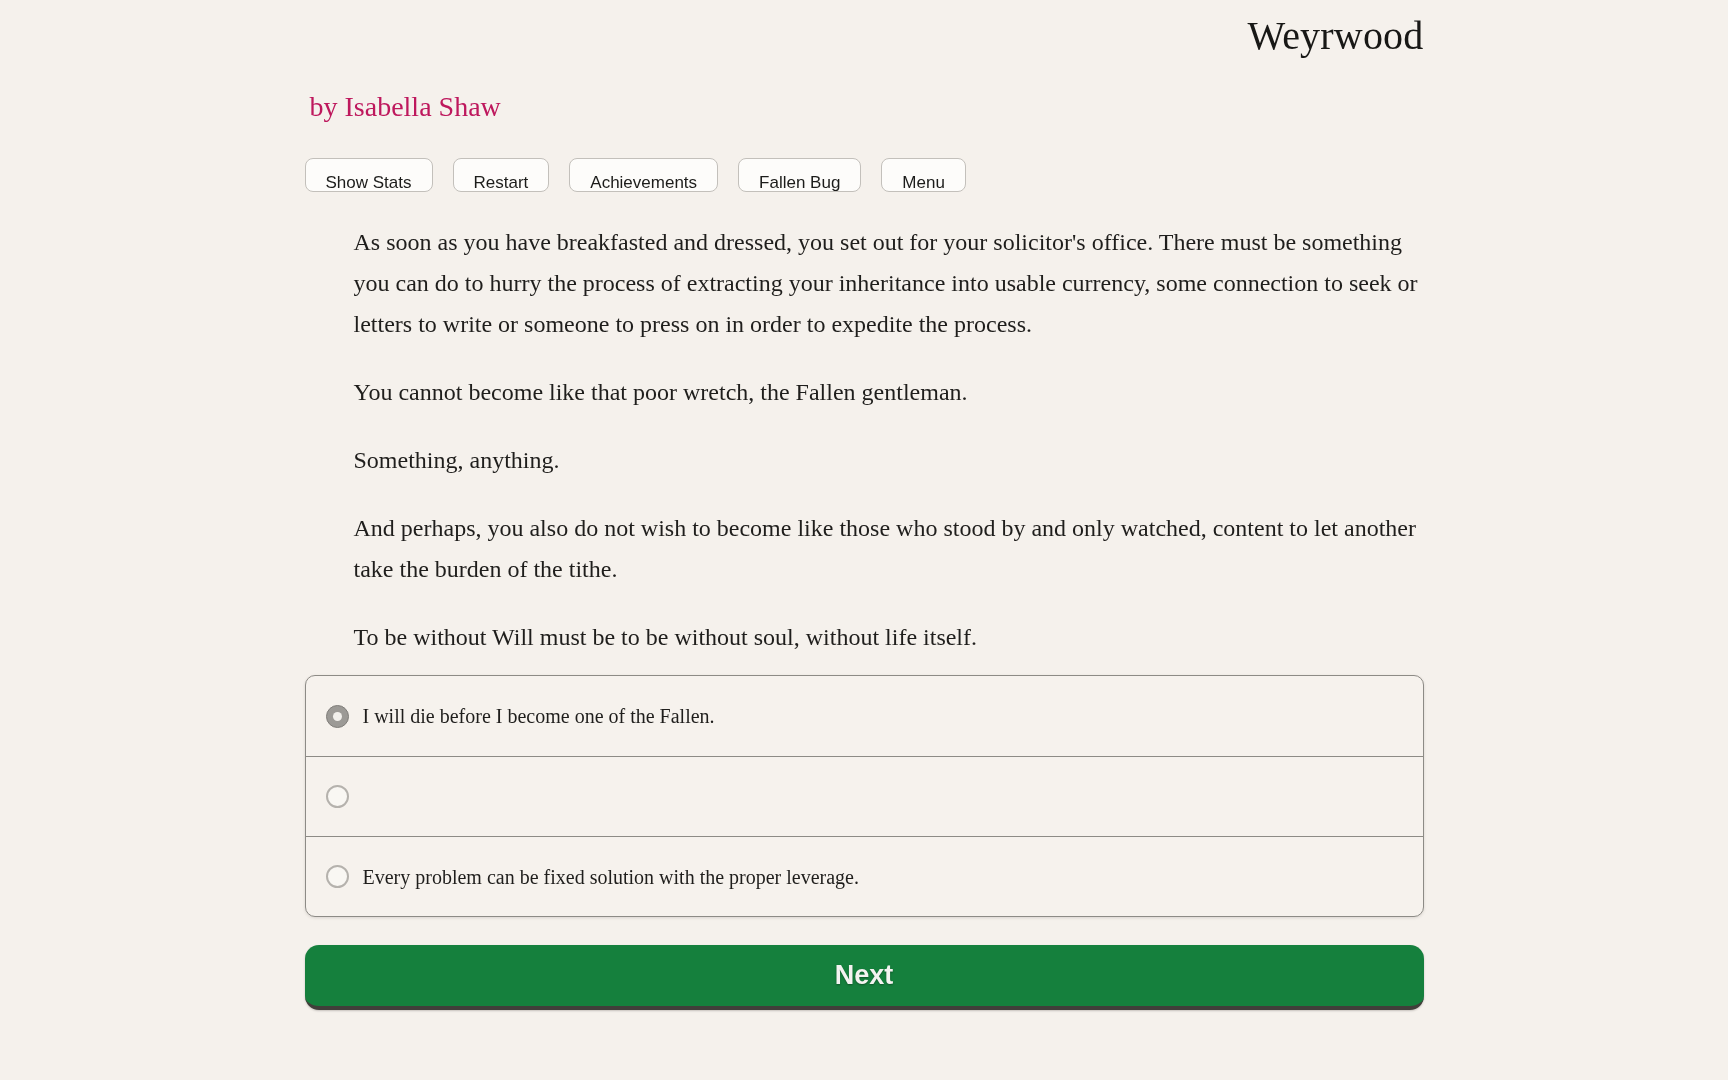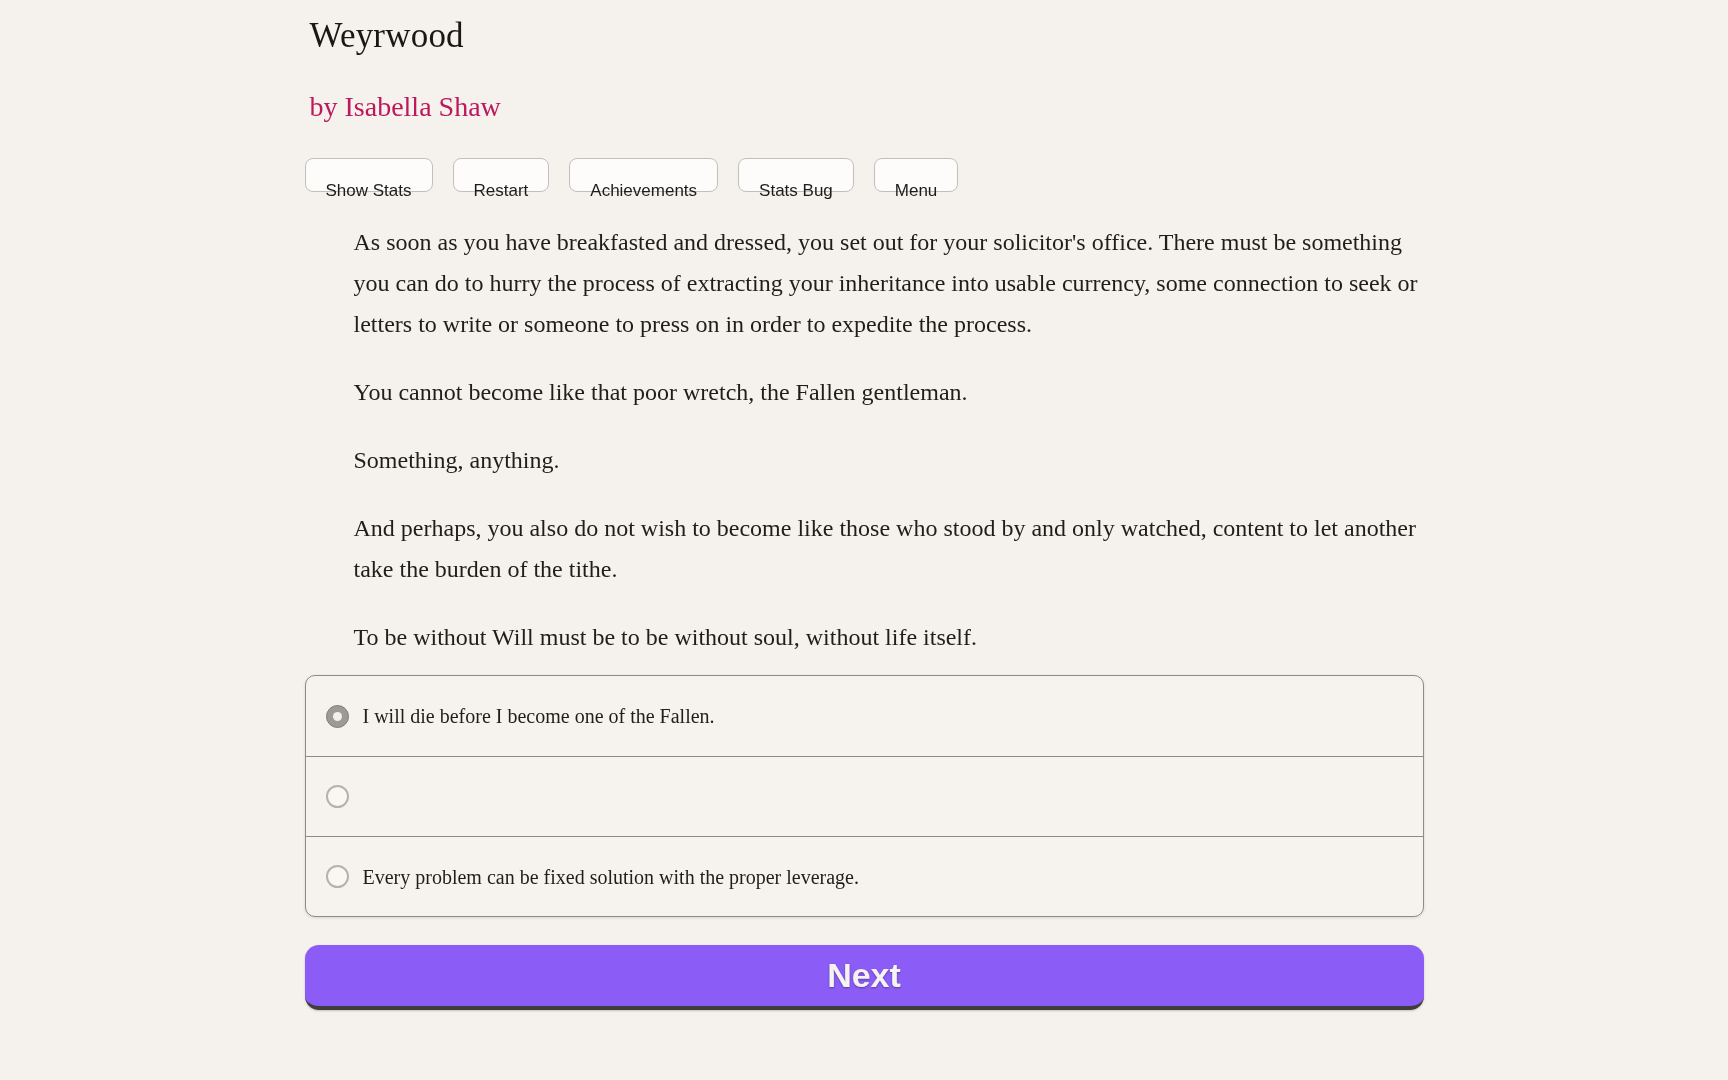--- a/index.html
+++ b/index.html
@@ -13,27 +13,28 @@
     overflow: hidden;
     font-family: "Liberation Serif", serif;
     color: #1f1e1c;
   }
   .content {
     width: 1119px;
     margin: 0 auto;
     padding-top: 12px;
   }
   .game-title {
-    font-size: 35px;
+    font-size: 40px;
     line-height: 48px;
     margin: 0;
     padding-left: 5px;
     font-weight: normal;
     color: #181816;
     letter-spacing: 0.2px;
+    text-align: right;
   }
   .byline {
     font-size: 28px;
     line-height: 34px;
     margin: 30px 0 0 0;
     padding-left: 5px;
     font-weight: normal;
     color: #be185d;
   }
   .toolbar {
@@ -44,21 +45,21 @@
   }
   .toolbar-btn {
     font-family: "Liberation Sans", sans-serif;
     font-size: 17px;
     color: #1c1c1a;
     background: #fdfcfa;
     border: 1.5px solid #c3c0bb;
     border-radius: 8px;
     height: 34px;
     line-height: 31px;
-    padding: 16px 20px;
+    padding: 8px 20px;
     box-sizing: border-box;
     cursor: pointer;
     white-space: nowrap;
   }
   .story {
     margin-top: 30px;
     margin-left: 44px;
   }
   .story p {
     font-size: 24px;
@@ -120,48 +121,48 @@
   .choice-label {
     font-size: 20px;
     line-height: 1.2;
     color: #1f1e1c;
   }
   .next-btn {
     margin-top: 28px;
     width: 100%;
     height: 65px;
     box-sizing: border-box;
-    background: #8b5cf6;
+    background: #15803d;
     border: none;
     border-bottom: 4px solid #403e3a;
     border-radius: 14px;
     color: #f4f3f1;
     font-family: "Liberation Sans", sans-serif;
-    font-size: 34px;
+    font-size: 27px;
     font-weight: bold;
     text-align: center;
     cursor: pointer;
     text-shadow: 0 1px 2px rgba(0,0,0,0.35);
     box-shadow: 0 1px 2px rgba(60,55,50,0.25);
   }
 </style>
 </head>
 <body>
 
 <div class="content">
 
   <h1 class="game-title">Weyrwood</h1>
 
   <div class="byline">by Isabella Shaw</div>
 
   <div class="toolbar">
     <button class="toolbar-btn">Show Stats</button>
     <button class="toolbar-btn">Restart</button>
     <button class="toolbar-btn">Achievements</button>
-    <button class="toolbar-btn">Stats Bug</button>
+    <button class="toolbar-btn">Fallen Bug</button>
     <button class="toolbar-btn">Menu</button>
   </div>
 
   <div class="story">
     <p>As soon as you have breakfasted and dressed, you set out for your solicitor's office. There must be something you can do to hurry the process of extracting your inheritance into usable currency, some connection to seek or letters to write or someone to press on in order to expedite the process.</p>
     <p>You cannot become like that poor wretch, the Fallen gentleman.</p>
     <p>Something, anything.</p>
     <p>And perhaps, you also do not wish to become like those who stood by and only watched, content to let another take the burden of the tithe.</p>
     <p>To be without Will must be to be without soul, without life itself.</p>
   </div>

